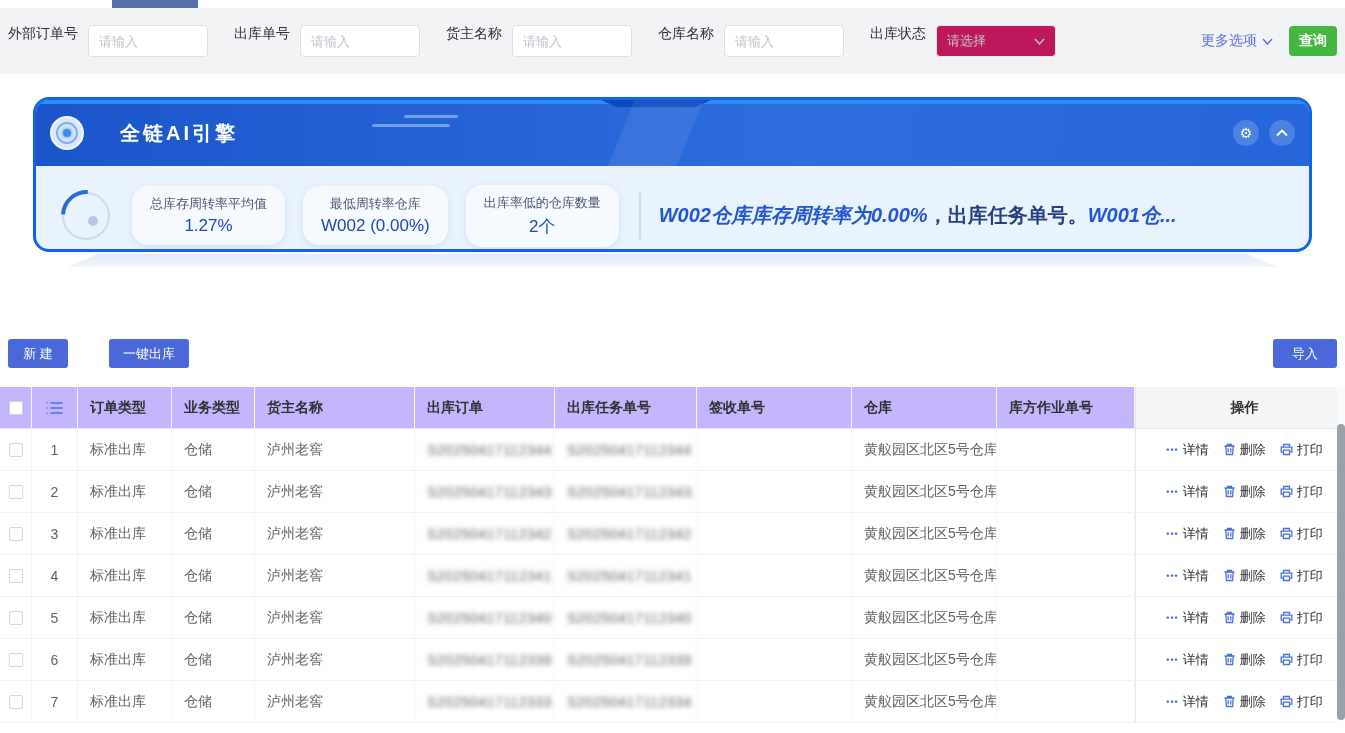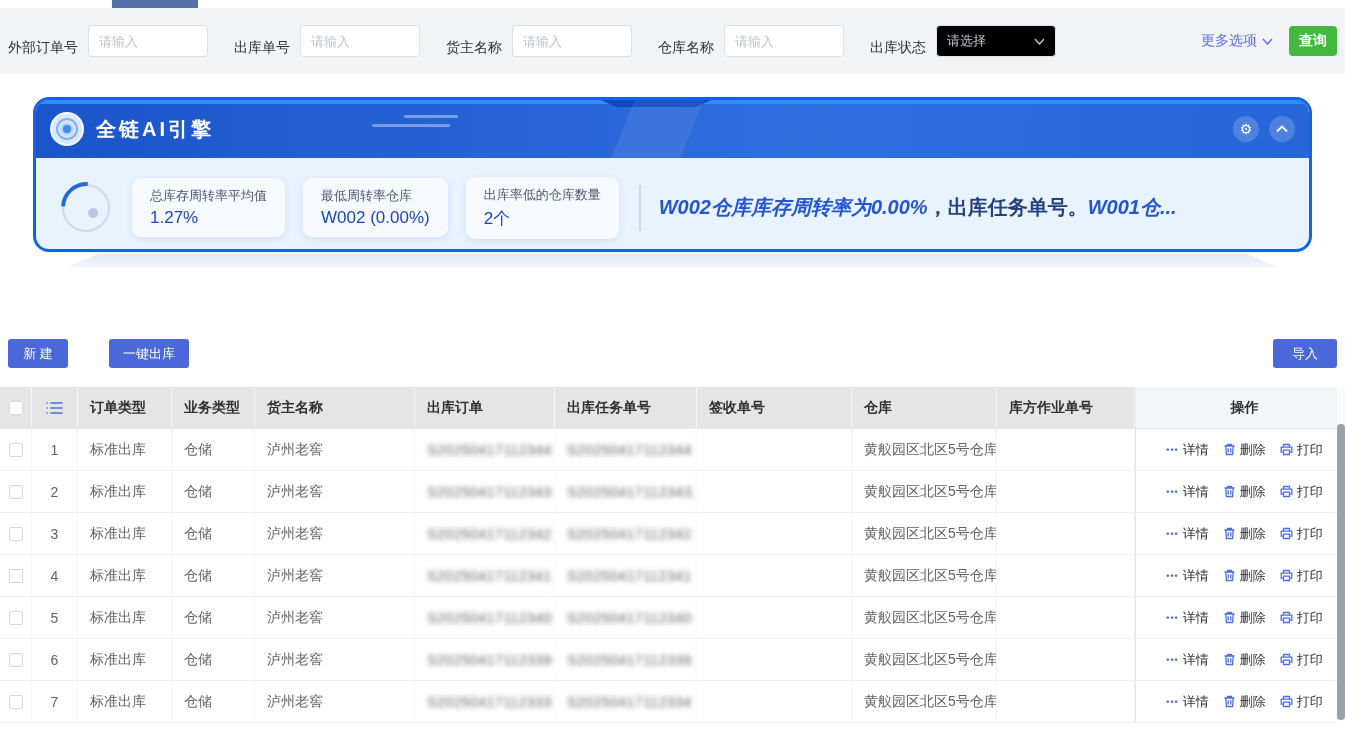--- a/index.html
+++ b/index.html
@@ -5,37 +5,37 @@
   * { margin:0; padding:0; box-sizing:border-box; }
   html,body { width:1345px; height:733px; overflow:hidden; background:#fff;
     font-family:"Liberation Sans","DejaVu Sans",sans-serif; }
 
   
   .top-strip { position:relative; height:8px; background:#fff; }
   .top-tab { position:absolute; left:112px; top:0; width:86px; height:8px; background:#5571a9; }
 
   
   .filter-bar { height:66px; background:#f2f3f5; display:flex; align-items:center; padding:0 8px; }
-  .f-group { display:flex; align-items:flex-end; margin-right:26px; }
+  .f-group { display:flex; align-items:flex-start; margin-right:26px; }
   .f-label { font-size:14px; color:#2d3038; margin-right:10px; white-space:nowrap; }
   .f-input { width:120px; height:32px; border:1px solid #dcdfe6; border-radius:4px; background:#fff;
     font-size:13px; color:#333; padding:0 10px; outline:none; font-family:inherit; }
   .f-input::placeholder { color:#c0c4cc; }
-  .f-select { width:120px; height:32px; border:1px solid #e2e5ea; border-radius:4px; background:#000000;
+  .f-select { width:120px; height:32px; border:1px solid #e2e5ea; border-radius:4px; background:#be185d;
     font-size:13px; color:#c0c4cc; padding:0 10px; display:flex; align-items:center; justify-content:space-between; }
   .filter-right { margin-left:auto; display:flex; align-items:center; }
   .more-options { font-size:14px; color:#5a6fe0; display:flex; align-items:center; gap:5px; cursor:pointer; margin-right:16px; white-space:nowrap; }
   .btn-search { min-width:48px; height:30px; background:#42b93e; color:#fff; border:none; border-radius:4px;
     font-size:14px; font-weight:700; padding:0 10px; cursor:pointer; font-family:inherit; }
 
   
   .banner { margin:23px 33px 0; height:155px; border:3px solid #1164e8; border-radius:16px;
     background:#e9f3fd; overflow:hidden; }
-  .banner-header { position:relative; height:58px; background:linear-gradient(93deg,#1a55c9 0%,#2e6edd 60%,#2666d8 100%);
-    display:flex; align-items:center; padding:0 14px; overflow:hidden; }
+  .banner-header { position:relative; height:66px; background:linear-gradient(93deg,#1a55c9 0%,#2e6edd 60%,#2666d8 100%);
+    display:flex; align-items:center; padding:0 14px; overflow:hidden;gap:24px; }
   .banner-header::before { content:""; position:absolute; left:0; right:0; top:0; height:4px; background:#2f8ef5; }
   .hdr-notch { position:absolute; top:0; left:565px; width:110px; height:7px; background:#0a49c0;
     clip-path:polygon(0 0,100% 0,86% 100%,14% 100%); }
   .hdr-stripe { position:absolute; top:-30px; left:585px; width:64px; height:140px; background:rgba(255,255,255,.08);
     transform:rotate(22deg); }
   .hdr-line1,.hdr-line2 { position:absolute; height:3px; border-radius:2px; background:rgba(255,255,255,.38); }
   .hdr-line1 { top:15px; left:368px; width:54px; }
   .hdr-line2 { top:24px; left:336px; width:78px; }
   .ai-badge { width:34px; height:34px; border-radius:50%; background:#d9e8fb; border:2px solid #f2f8ff;
     display:flex; align-items:center; justify-content:center; margin-right:12px; flex:none; }
@@ -46,22 +46,22 @@
   .hdr-right { margin-left:auto; display:flex; align-items:center; gap:10px; z-index:2; }
   .hdr-circle { width:26px; height:26px; border-radius:50%; background:rgba(255,255,255,.18);
     display:flex; align-items:center; justify-content:center; color:#fff; font-size:14px; cursor:pointer; }
 
   .banner-body { height:99px; display:flex; align-items:center; padding:0 26px; }
   .spinner { position:relative; width:48px; height:48px; border-radius:50%; border:2.5px solid #ccd9ee; flex:none; margin-right:22px; }
   .spinner::before { content:""; position:absolute; inset:-3.5px; border:4px solid transparent;
     border-top-color:#2a6bd2; border-radius:50%; transform:rotate(-42deg); }
   .spinner::after { content:""; position:absolute; left:55%; top:52%; width:10px; height:10px;
     border-radius:50%; background:#b9c7e6; }
-  .stat-card { background:#f6faff; border-radius:9px; box-shadow:0 2px 7px rgba(70,110,190,.14);
-    padding:9px 18px; text-align:left; margin-right:18px; white-space:nowrap; }
+  .stat-card { background:#f6faff; border-radius:16px; box-shadow:0 2px 7px rgba(70,110,190,.14);
+    padding:9px 18px; text-align:center; margin-right:18px; white-space:nowrap; }
   .stat-label { font-size:13px; color:#4a5670; margin-bottom:3px; }
   .stat-value { font-size:17px; font-weight:400; color:#1d46bb; }
   .v-divider { width:2px; height:46px; background:#ccdaf0; margin:0 18px 0 2px; flex:none; }
   .ai-message { font-size:20px; font-weight:700; white-space:nowrap; overflow:hidden; }
   .msg-blue { color:#2456d0;font-style:italic; }
   .msg-dark { color:#24407e; }
 
   .pedestal { margin:2px auto 0; width:1210px; height:13px; background:linear-gradient(#e1ebf7,#f0f6fb);
     clip-path:polygon(2.5% 0,97.5% 0,100% 100%,0 100%); }
 
@@ -70,21 +70,21 @@
   .btn-blue { height:29px; background:#4a68d9; color:#fff; border:none; border-radius:3px;
     font-size:13px; padding:0 14px; cursor:pointer; font-family:inherit; white-space:nowrap; }
   .btn-new { position:absolute; left:8px; width:60px; }
   .btn-one-click { position:absolute; left:109px; }
   .btn-import { position:absolute; right:8px; width:64px; }
 
   
   .table-wrap { margin-top:19px; position:relative; width:1345px; }
   .grid-row { display:grid; grid-template-columns:32px 46px 94px 83px 160px 140px 142px 155px 145px 138px 202px;
     align-items:center; width:1337px; }
-  .thead { height:42px; background:#e5e5e5; border-bottom:1px solid #e4e7ec; }
+  .thead { height:42px; background:#c4b5fd; border-bottom:1px solid #e4e7ec; }
   .thead .cell { font-size:14px; font-weight:700; color:#303133; }
   .trow { height:42px; background:#fff; border-bottom:1px solid #eef1f5; }
   .trow .cell { font-size:14px; color:#606266; }
   .cell { padding-left:12px; overflow:hidden; white-space:nowrap; height:100%; display:flex; align-items:center;
     border-right:1px solid #f3f5f8; }
   .c-check,.c-index { justify-content:center; padding-left:0; }
   .c-actions { justify-content:center; padding-left:16px; border-left:1px solid #e4e7ed; border-right:none; gap:14px; }
   .thead .c-actions { background:#f4f5f7; }
   .cb { width:14px; height:14px; border:1px solid #d3d7de; border-radius:2px; background:#fff; cursor:pointer; flex:none; }
   .blurred { color:#9aa0a8; filter:blur(2.6px); font-size:13px; letter-spacing:.5px; }

